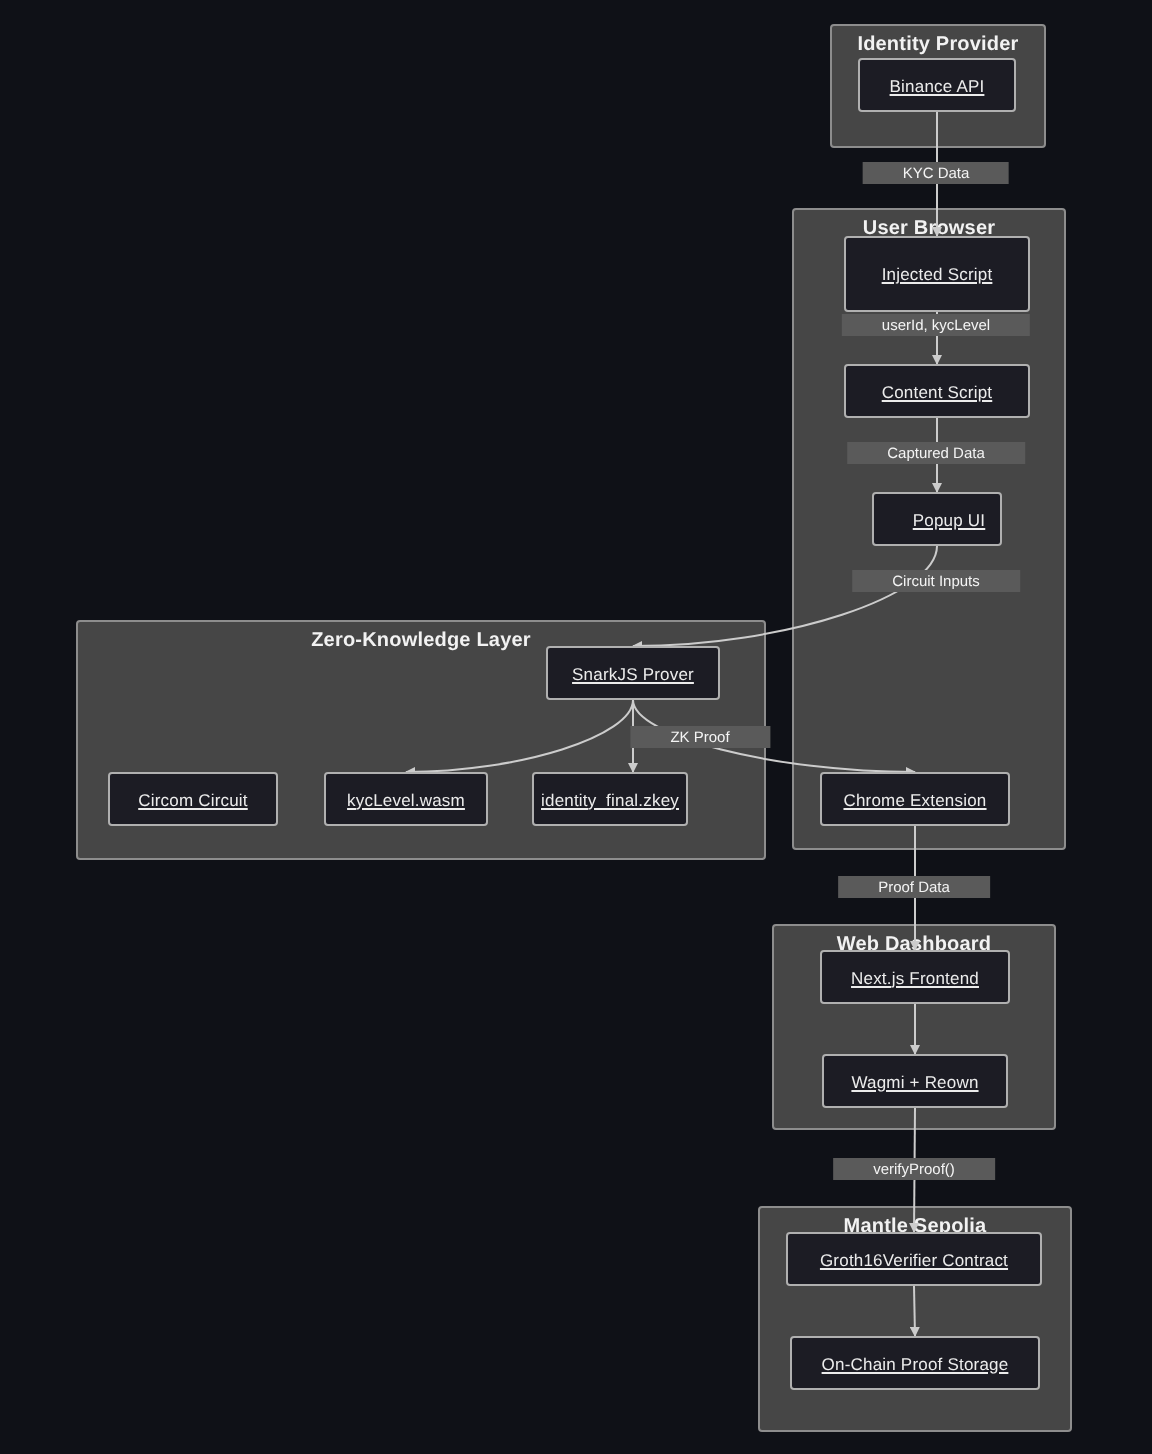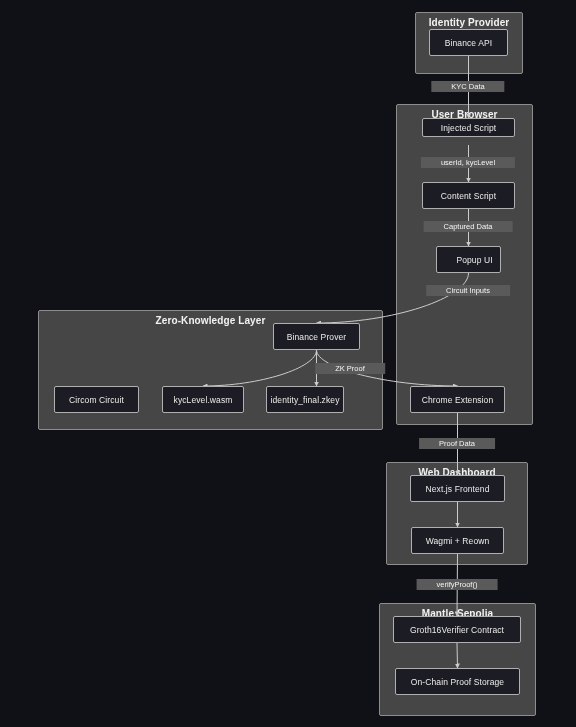--- a/index.html
+++ b/index.html
@@ -41,20 +41,21 @@
     border-radius: 2px;
     box-sizing: border-box;
     display: flex;
     align-items: center;
     justify-content: center;
     color: #ececec;
     font-size: 8.5px;
     font-weight: normal;
     letter-spacing: 0.1px;
     white-space: nowrap;
+    text-decoration: underline;
   }
   .edge-label {
     position: absolute;
     background: #5a5a5a;
     color: #f4f4f4;
     font-size: 7.5px;
     line-height: 11px;
     height: 11px;
     padding: 0 20px;
     white-space: nowrap;
@@ -109,34 +110,34 @@
         <path d="M 457.5 413 L 457.5 475" marker-end="url(#arrow)"></path>
         <path d="M 457.5 502 L 457.5 527" marker-end="url(#arrow)"></path>
         <path d="M 457.5 554 L 457 616" marker-end="url(#arrow)"></path>
         <path d="M 457 643 L 457.5 668" marker-end="url(#arrow)"></path>
       </g>
   </svg>
 
   <div class="node" id="nd-binance_api" style="left: 429px; top: 29px; width: 79px; height: 27px;">
     <span>Binance API</span>
   </div>
-  <div class="node" id="nd-injected_script" style="left: 422px; top: 118px; width: 93px; height: 19px;">
+  <div class="node" id="nd-injected_script" style="left: 422px; top: 118px; width: 93px; height: 38px;">
     <span>Injected Script</span>
   </div>
   <div class="node" id="nd-content_script" style="left: 422px; top: 182px; width: 93px; height: 27px;">
     <span>Content Script</span>
   </div>
   <div class="node" id="nd-popup_ui" style="left: 436px; top: 246px; width: 65px; height: 27px; padding-left: 12px;">
     <span>Popup UI</span>
   </div>
   <div class="node" id="nd-chrome_extension" style="left: 410px; top: 386px; width: 95px; height: 27px;">
     <span>Chrome Extension</span>
   </div>
   <div class="node" id="nd-snarkjs_prover" style="left: 273px; top: 323px; width: 87px; height: 27px;">
-    <span>Binance Prover</span>
+    <span>SnarkJS Prover</span>
   </div>
   <div class="node" id="nd-circom_circuit" style="left: 54px; top: 386px; width: 85px; height: 27px;">
     <span>Circom Circuit</span>
   </div>
   <div class="node" id="nd-identity_wasm" style="left: 162px; top: 386px; width: 82px; height: 27px;">
     <span>kycLevel.wasm</span>
   </div>
   <div class="node" id="nd-identity_final_zkey" style="left: 266px; top: 386px; width: 78px; height: 27px;">
     <span>identity_final.zkey</span>
   </div>

